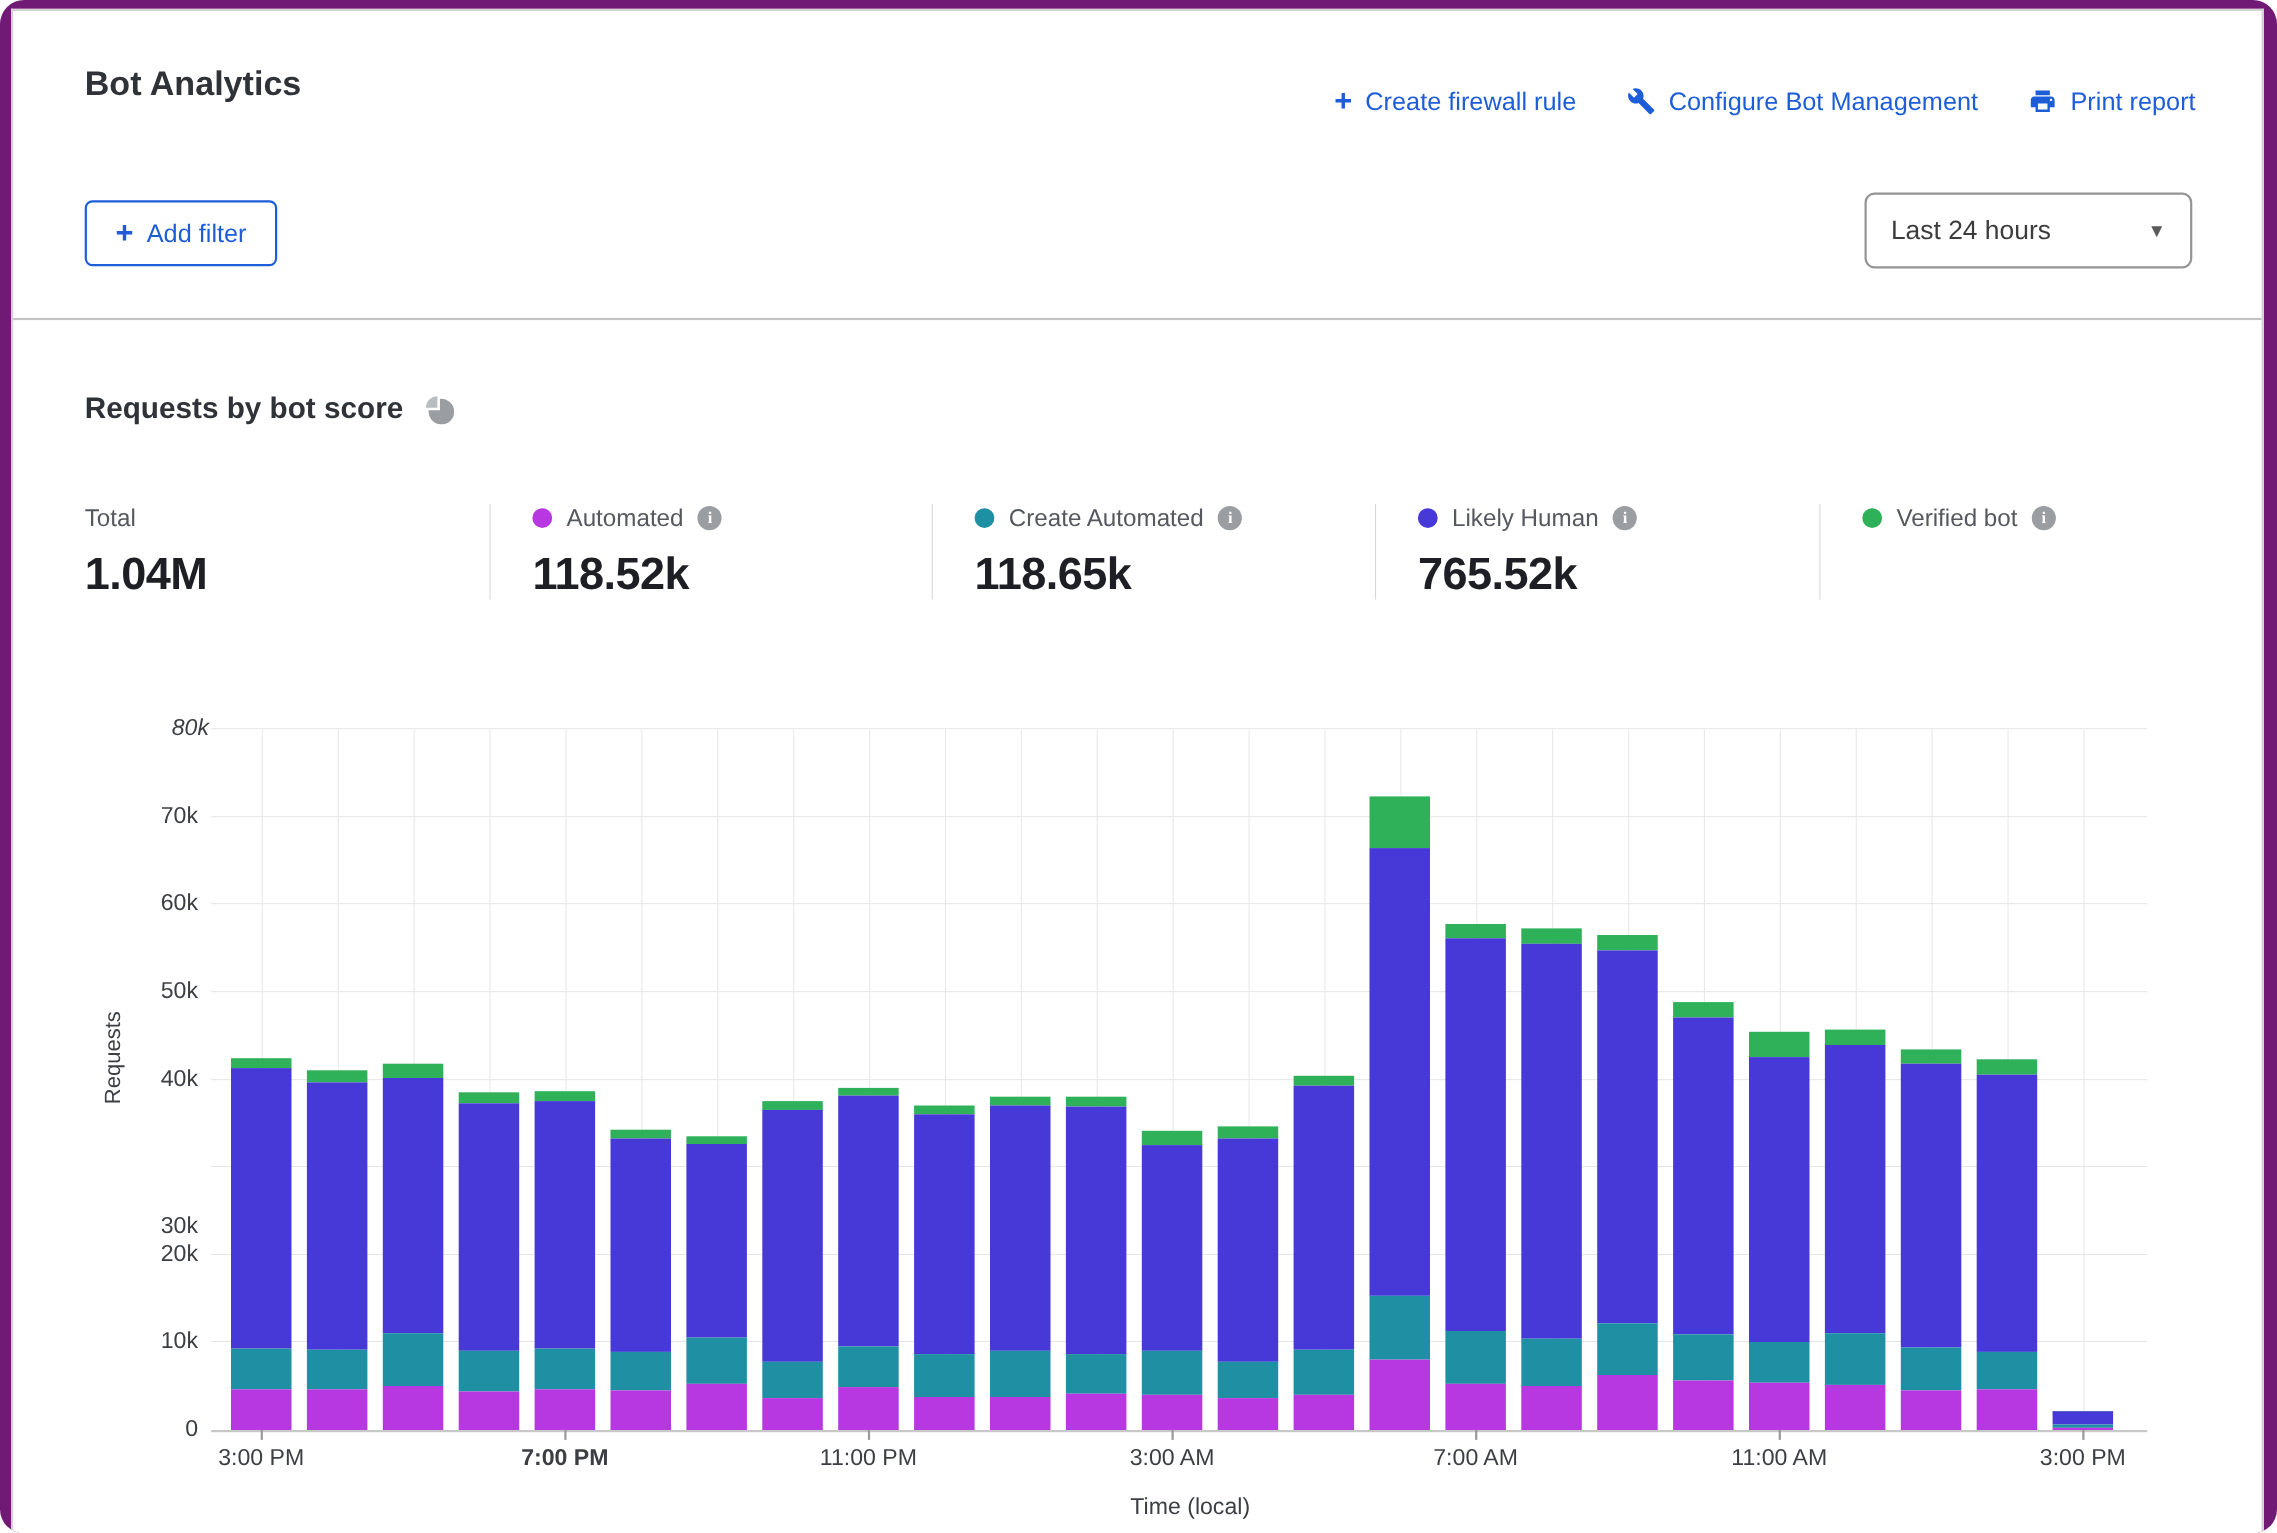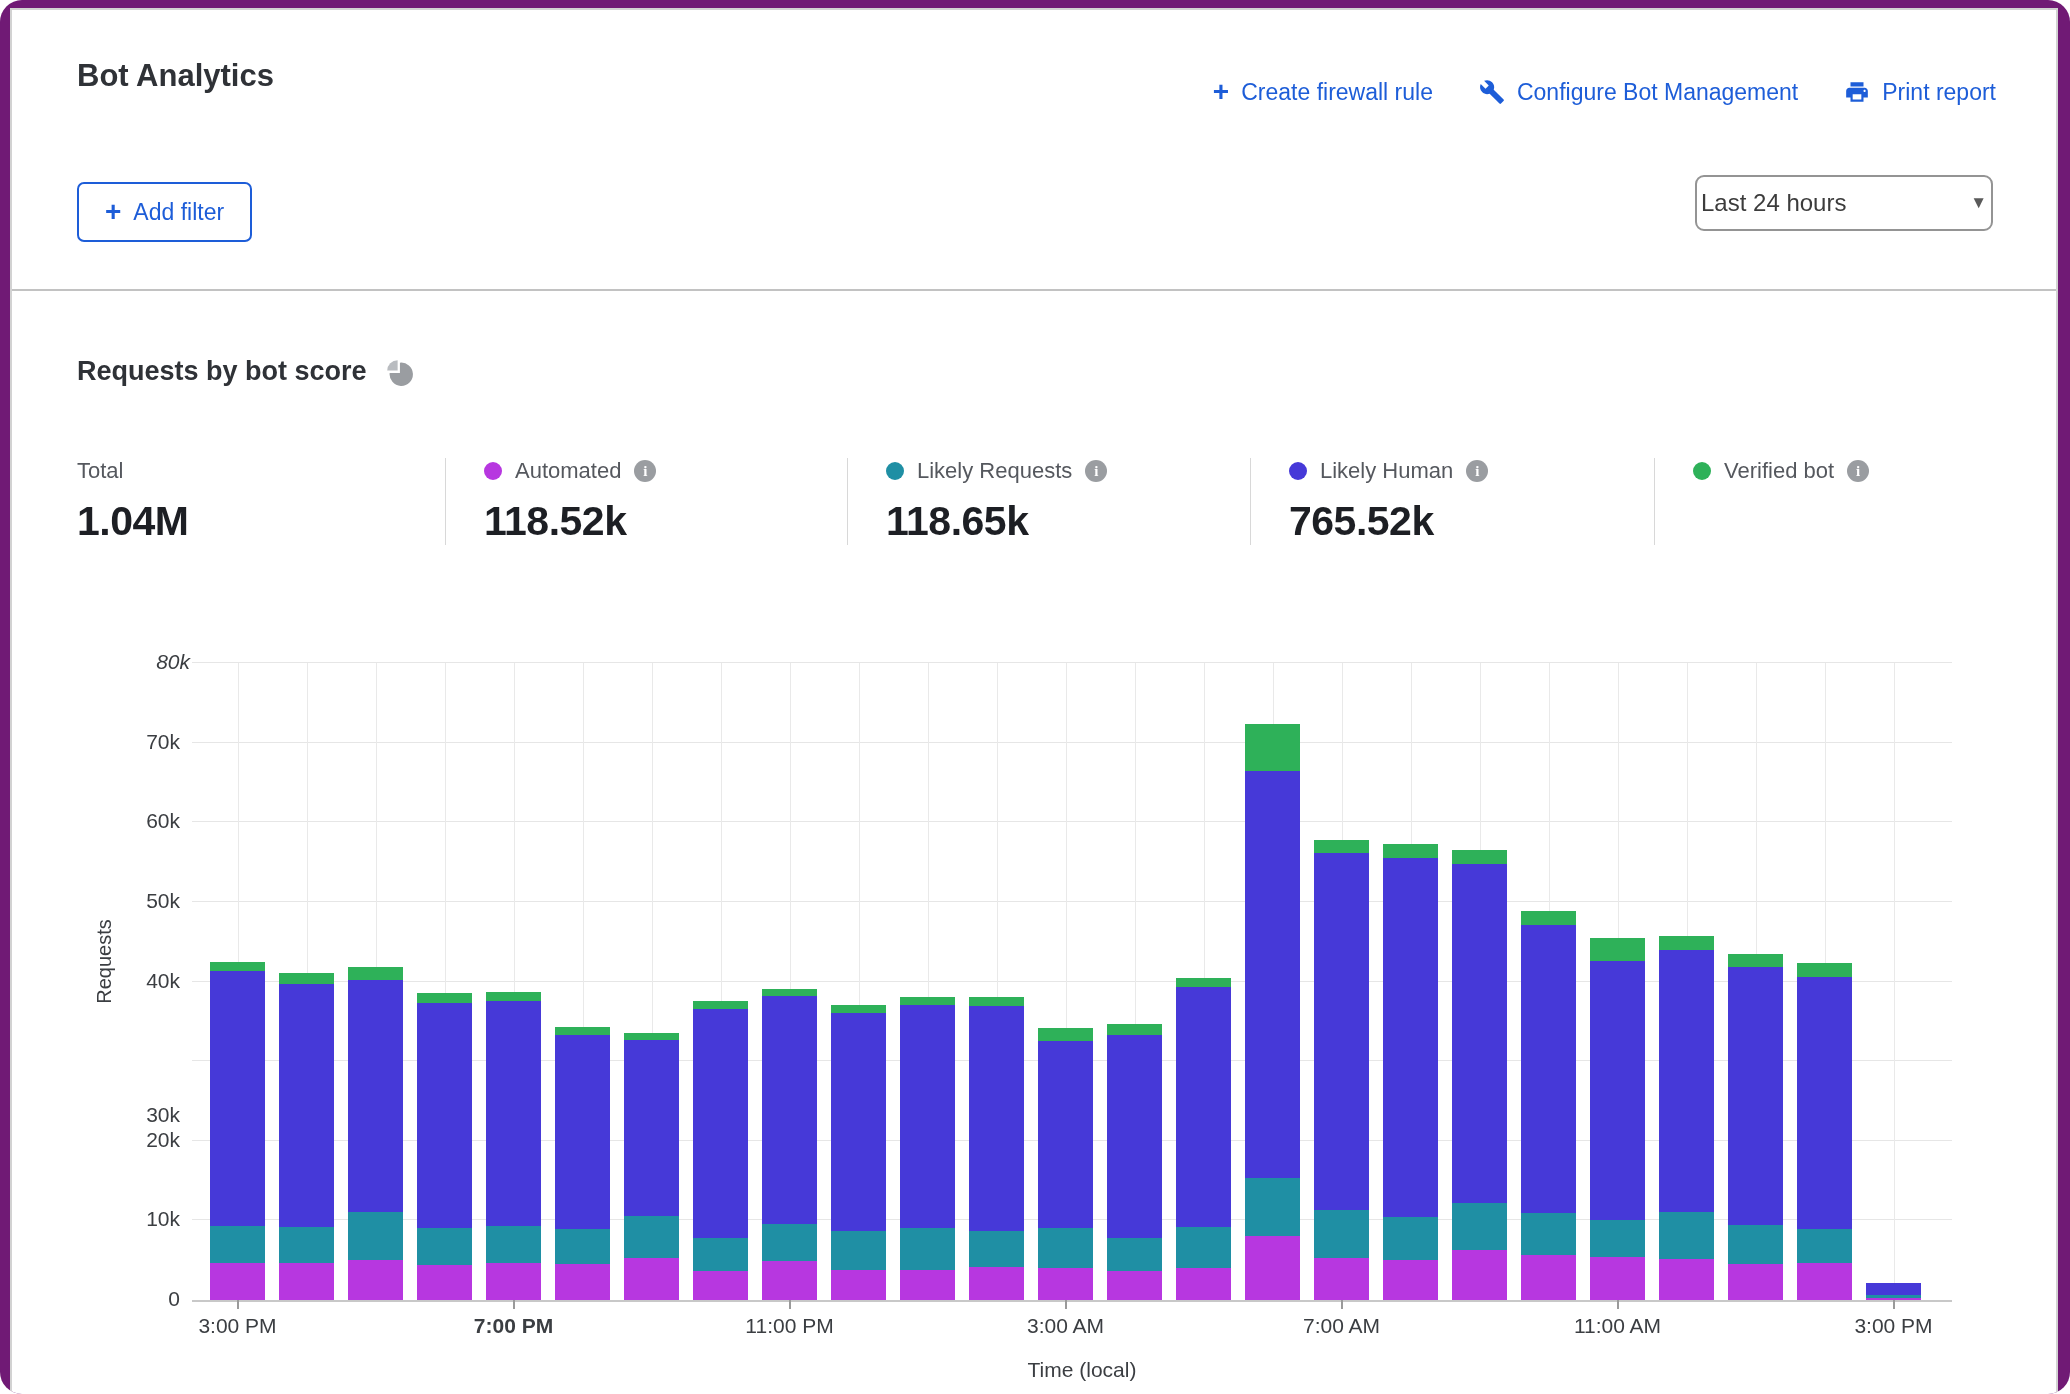--- a/index.html
+++ b/index.html
@@ -6,23 +6,23 @@
   .page{position:relative;width:2070px;height:1394px;background:#701a75;overflow:hidden;border-radius:22px;}
   .card{position:absolute;left:10px;top:8px;width:2048px;height:1386px;background:#fff;
         border:2px solid #d2d2d2;border-bottom:none;box-sizing:border-box;}
   .page-title{position:absolute;left:65px;top:48px;font-size:31px;font-weight:700;color:#2f3237;}
   .actions{position:absolute;right:60px;top:68px;display:flex;gap:46px;align-items:center;}
   .action-link{display:flex;align-items:center;gap:12px;color:#1d5dd8;font-size:23px;cursor:pointer;}
   .plus-glyph{font-size:28px;font-weight:600;line-height:1;}
   .btn-add-filter{position:absolute;left:65px;top:172px;display:flex;align-items:center;gap:12px;
         padding:0 26px;height:60px;border:2px solid #1d5dd8;border-radius:7px;color:#1d5dd8;
         font-size:23px;background:#fff;cursor:pointer;}
-  .time-select{position:absolute;left:1683px;top:165px;width:298px;height:56px;box-sizing:border-box;
+  .time-select{position:absolute;left:1683px;top:165px;width:298px;height:69px;box-sizing:border-box;
         border:2px solid #949494;border-radius:9px;display:flex;align-items:center;
-        justify-content:space-between;padding:0 4px;font-size:24px;color:#3c3c3c;cursor:pointer;background:#fff;}
+        justify-content:space-between;padding:0 22px;font-size:24px;color:#3c3c3c;cursor:pointer;background:#fff;}
   .caret{font-size:17px;color:#5a5a5a;}
   .header-divider{position:absolute;left:0;right:0;top:279px;border-top:2px solid #c2c2c2;}
   .section-title-row{position:absolute;left:65px;top:346px;display:flex;align-items:center;gap:18px;}
   .section-title{font-size:27px;font-weight:700;color:#2f3237;}
   .stats{position:absolute;left:65px;top:448px;display:flex;}
   .stat-col{box-sizing:border-box;}
   .stat-col.bordered{border-left:1px solid #d8d8d8;padding-left:38px;}
   .stat-label-row{display:flex;align-items:center;gap:13px;font-size:22px;color:#55585e;}
   .dot{width:18px;height:18px;border-radius:50%;flex:0 0 auto;}
   .info-icon{width:22px;height:22px;border-radius:50%;background:#9a9da1;color:#fff;font-size:15px;
@@ -105,21 +105,21 @@
         <div class="stat-label-row">
           <span class="dot" style="background: rgb(183, 55, 224);"></span>
           <span>Automated</span>
           <span class="info-icon">i</span>
         </div>
         <div class="stat-value">118.52k</div>
       </div>
       <div class="stat-col bordered" style="width:403px;">
         <div class="stat-label-row">
           <span class="dot" style="background: rgb(31, 143, 164);"></span>
-          <span>Likely Requests</span>
+          <span>Create Automated</span>
           <span class="info-icon">i</span>
         </div>
         <div class="stat-value">118.65k</div>
       </div>
       <div class="stat-col bordered" style="width:404px;">
         <div class="stat-label-row">
           <span class="dot" style="background: rgb(70, 57, 216);"></span>
           <span>Likely Human</span>
           <span class="info-icon">i</span>
         </div>

